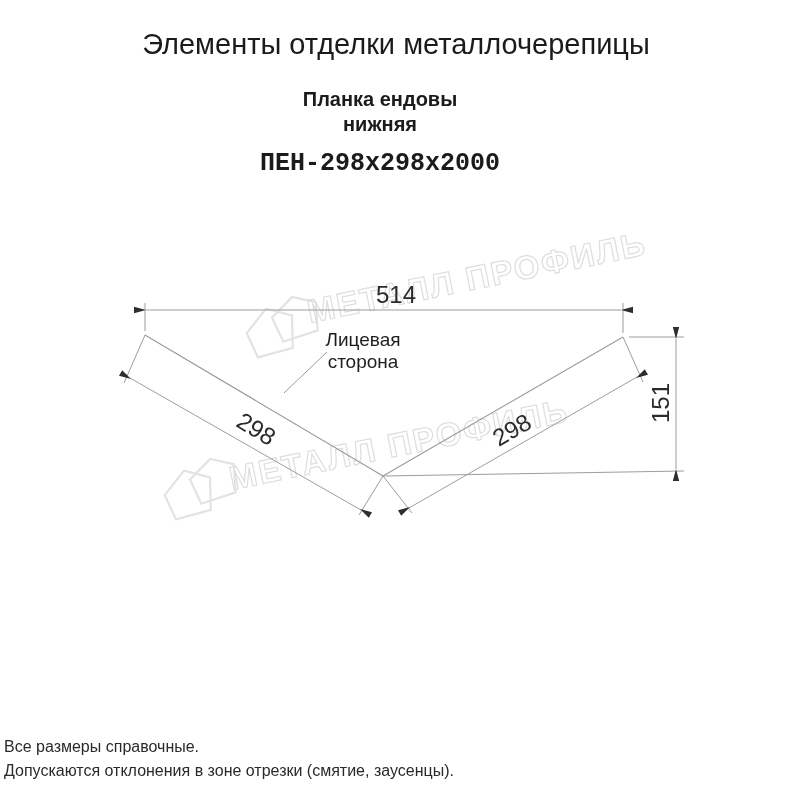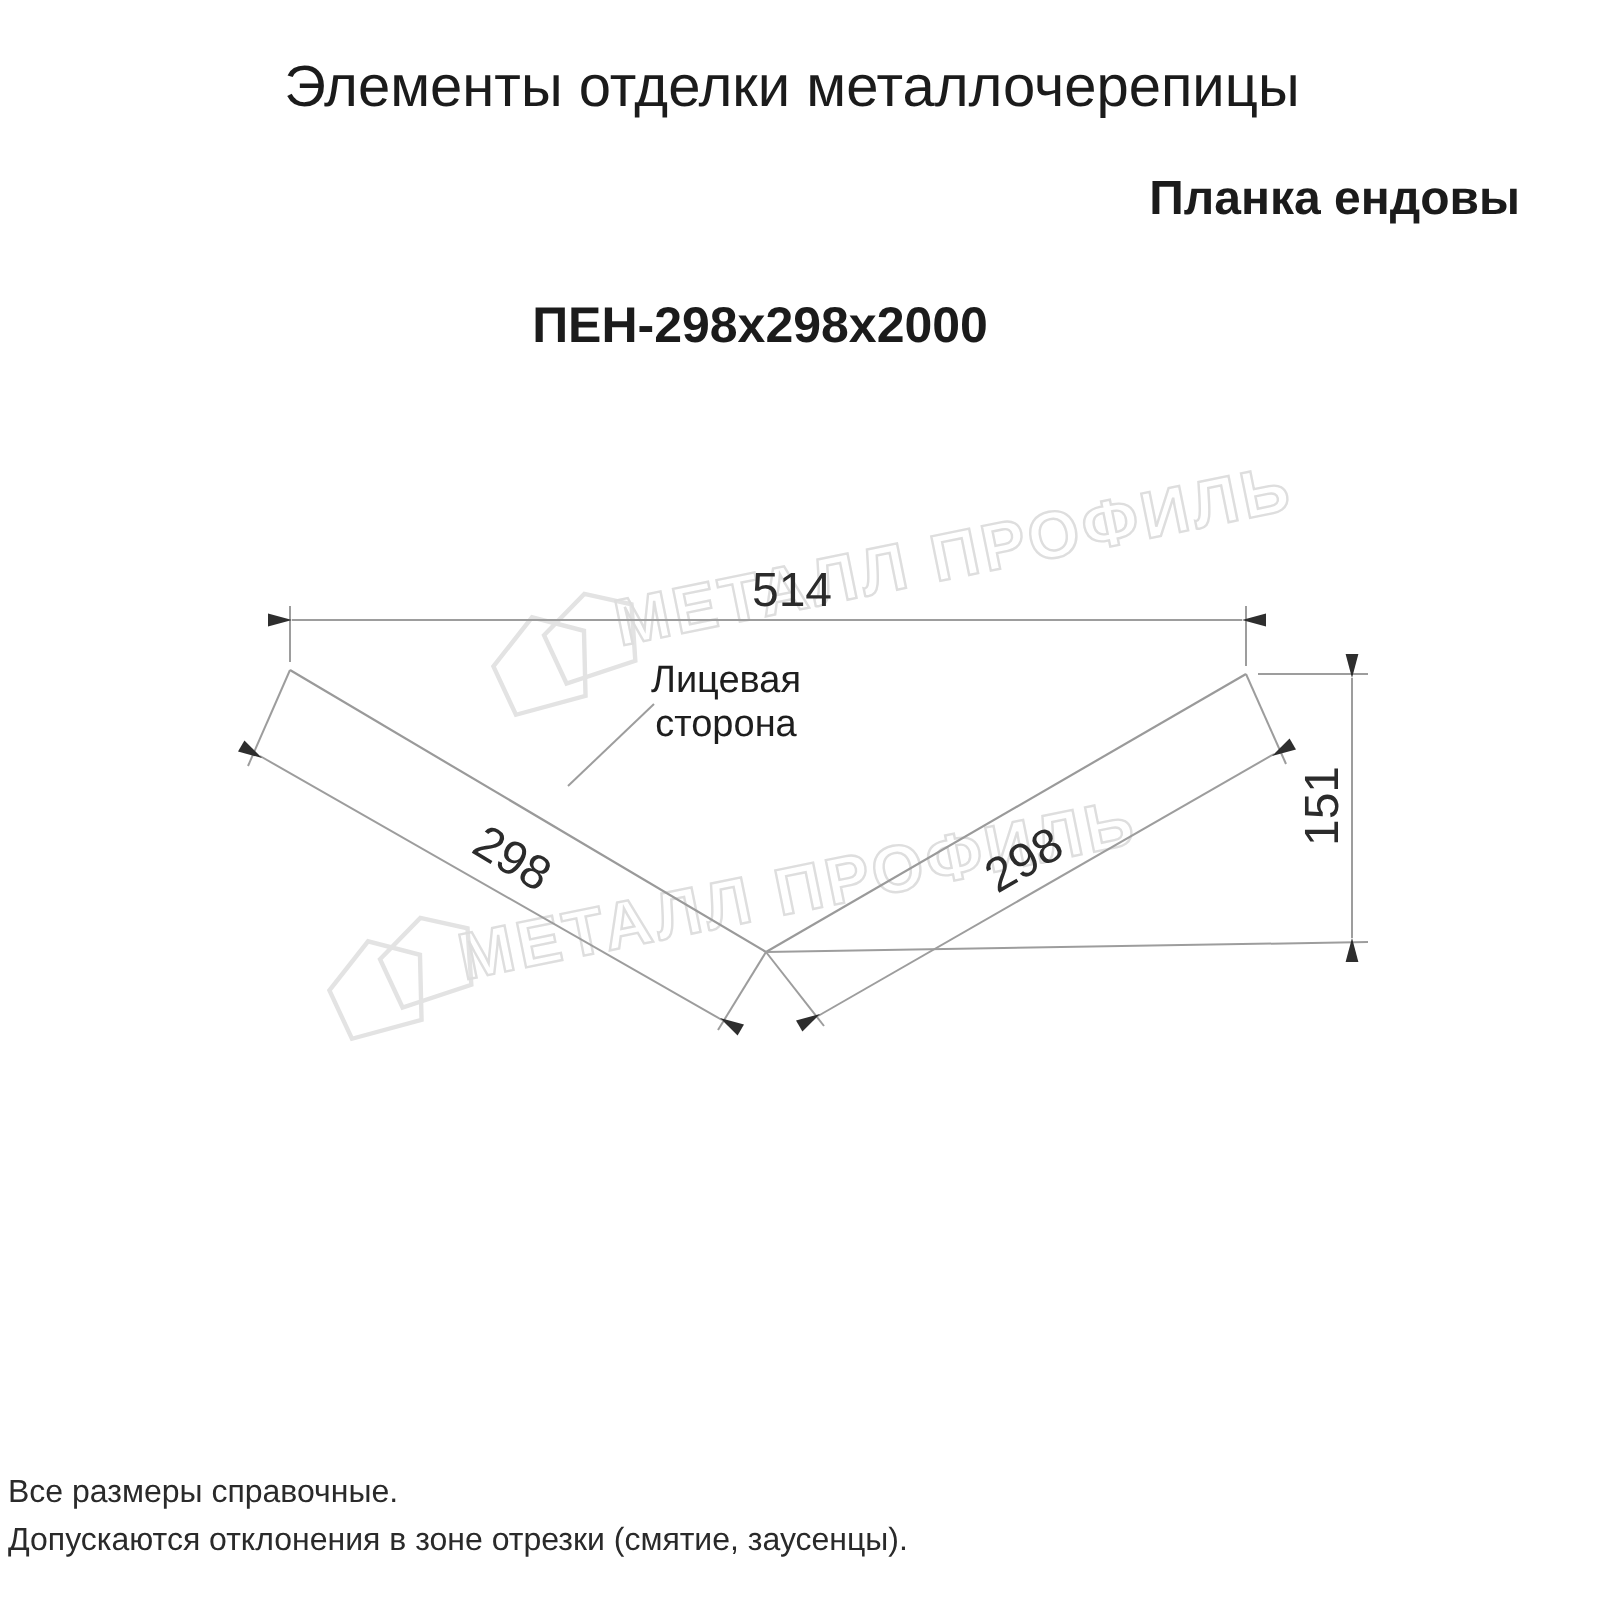--- a/index.html
+++ b/index.html
@@ -5,26 +5,26 @@
   html,body{margin:0;padding:0;}
   body{
     width:800px;height:800px;background:#ffffff;position:relative;overflow:hidden;
     font-family:"Liberation Sans", sans-serif;
   }
   .hdr-title{
     position:absolute;top:28px;left:0;width:792px;text-align:center;
     font-size:29px;font-weight:normal;color:#1b1b1b;white-space:nowrap;
   }
   .hdr-sub{
-    position:absolute;top:87px;left:0;width:760px;text-align:right;
-    font-size:24px;font-weight:bold;color:#1b1b1b;line-height:25px;
+    position:absolute;top:87px;left:0;width:760px;text-align:center;
+    font-size:20px;font-weight:bold;color:#1b1b1b;line-height:25px;
   }
   .hdr-code{
     position:absolute;top:149px;left:0;width:760px;text-align:center;
-    font-size:25px;font-weight:bold;color:#1b1b1b;
+    font-size:25px;font-weight:bold;color:#1b1b1b;font-family:Liberation Mono, monospace;
   }
   .notes{
     position:absolute;left:4px;top:735px;
     font-size:16px;color:#2a2a2a;line-height:24px;
   }
   svg.drawing{position:absolute;left:0;top:0;}
   .pline{stroke:#9a9a9a;stroke-width:1.1;fill:none;}
   .dline{stroke:#9d9d9d;stroke-width:1;fill:none;}
   .arrow{fill:#2e2e2e;stroke:none;}
   .dtext{font-size:24px;fill:#2b2b2b;}
@@ -35,20 +35,21 @@
     fill:none;stroke:#dedede;stroke-width:1.2;
   }
 </style>
 </head>
 <body>
 
 <div class="hdr-title">Элементы отделки металлочерепицы</div>
 
 <div class="hdr-sub">
   <div>Планка ендовы</div>
+  <div>нижняя</div>
 </div>
 
 <div class="hdr-code">ПЕН-298х298х2000</div>
 
 <svg class="drawing" width="800" height="800" viewBox="0 0 800 800">
 
   <g>
     <g transform="translate(241,316) rotate(-12)">
       <path class="wlogo" d="M2,18 L26,-2 L50,10 L44,42 L8,44 Z"></path>
       <path class="wlogo" d="M30,8 L54,-8 L76,2 L72,30 L36,34 Z"></path>

